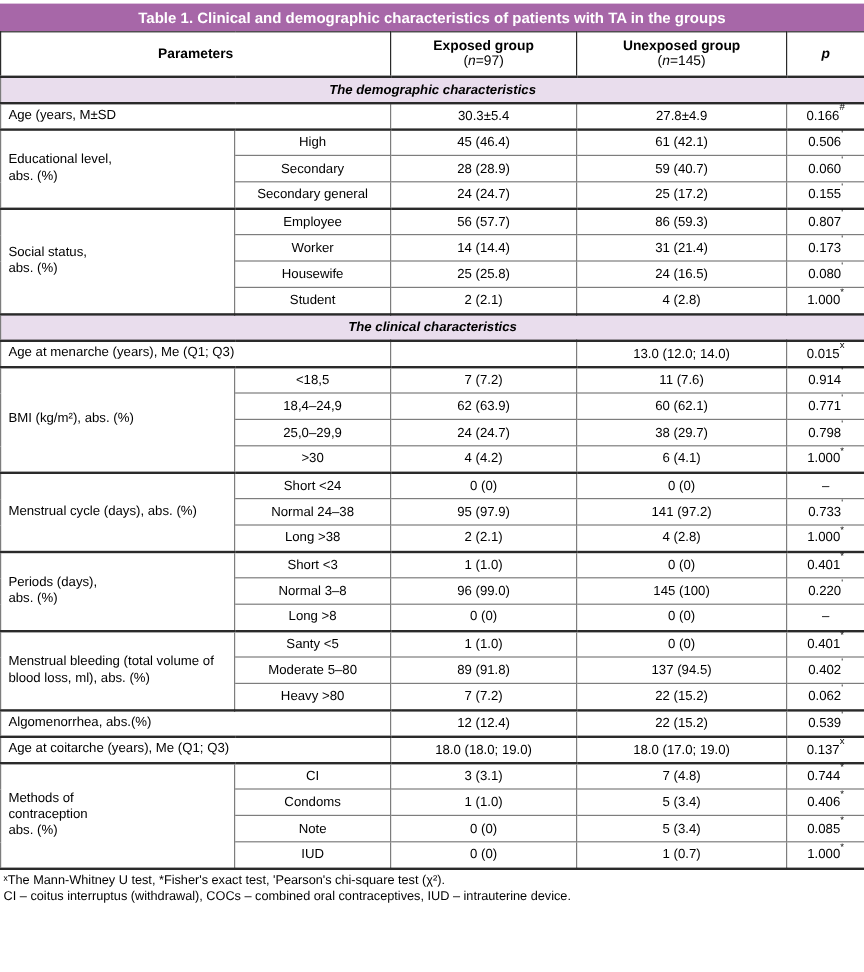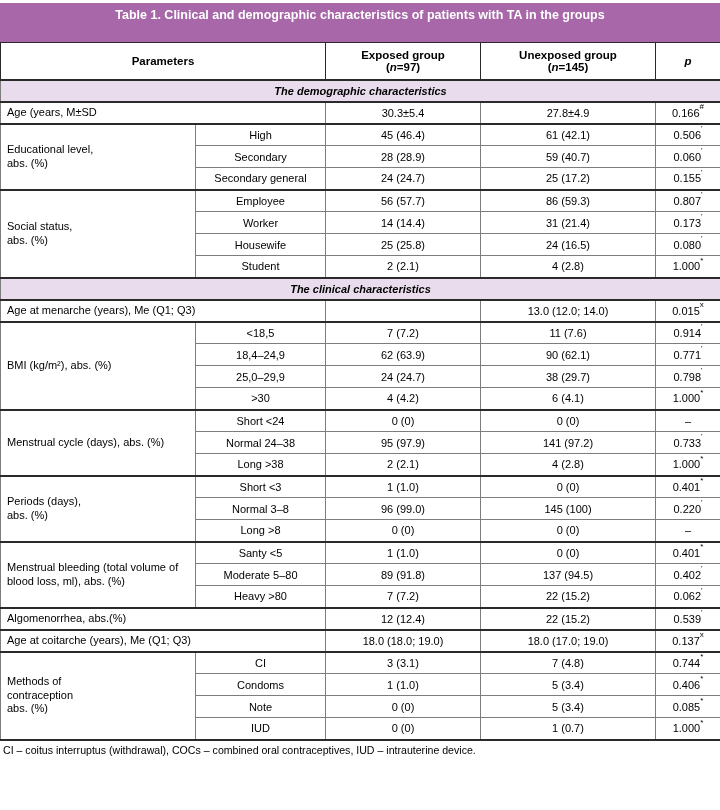--- a/index.html
+++ b/index.html
@@ -11,21 +11,21 @@
   *{box-sizing:border-box;}
   html,body{margin:0;padding:0;background:#ffffff;}
   body{width:720px;font-family:"Liberation Sans",sans-serif;color:#000;}
   .title-bar{
     margin-top:3px;
     background:var(--title-bg);
     color:#fff;
     font-weight:bold;
     font-size:12.5px;
     text-align:center;
-    padding:5px 4px 20px 4px;
+    padding:5px 4px 4px 4px;
   }
   table{
     width:720px;
     border-collapse:collapse;
     table-layout:fixed;
     font-size:11px;
     border-left:1px solid var(--border-dark);
     border-right:1px solid var(--border-dark);
     border-bottom:2px solid var(--border-dark);
   }
@@ -45,21 +45,21 @@
     border:1px solid var(--border-dark);
     border-bottom:2px solid var(--border-dark);
     text-align:center;
     font-weight:bold;
     font-size:11.5px;
     padding:4px 4px;
     height:37px;
     margin-left:44px;
   }
   thead th.p-head{font-style:italic;}
-  .h-sub{font-weight:bold;}
+  .h-sub{font-weight:normal;}
   .h-sub i{font-style:italic;}
   tr.section-row td{
     background:var(--section-bg);
     text-align:center;
     font-weight:bold;
     font-style:italic;
     font-size:11px;
     border-top:2px solid var(--border-dark);
     border-bottom:2px solid var(--border-dark);
     height:22px;
@@ -175,21 +175,21 @@
       <tr class="group-start">
         <td class="param" rowspan="4" colspan="1">BMI (kg/m²), abs. (%)</td>
         <td class="sub">&lt;18,5</td>
         <td class="val">7 (7.2)</td>
         <td class="val">11 (7.6)</td>
         <td class="pv">0.914<sup>'</sup></td>
       </tr>
       <tr>
         <td class="sub">18,4–24,9</td>
         <td class="val">62 (63.9)</td>
-        <td class="val">90 (62.1)</td>
+        <td class="val">60 (62.1)</td>
         <td class="pv">0.771<sup>'</sup></td>
       </tr>
       <tr>
         <td class="sub">25,0–29,9</td>
         <td class="val">24 (24.7)</td>
         <td class="val">38 (29.7)</td>
         <td class="pv">0.798<sup>'</sup></td>
       </tr>
       <tr>
         <td class="sub">&gt;30</td>
@@ -292,14 +292,15 @@
       <tr>
         <td class="sub">IUD</td>
         <td class="val">0 (0)</td>
         <td class="val">1 (0.7)</td>
         <td class="pv">1.000<sup>*</sup></td>
       </tr>
     </tbody>
 </table>
 
 <div class="note">
+  <div>ˣThe Mann-Whitney U test, *Fisher's exact test, 'Pearson's chi-square test (χ²).</div>
   <div>CI – coitus interruptus (withdrawal), COCs – combined oral contraceptives, IUD – intrauterine device.</div>
 </div>
 
 </body></html>

